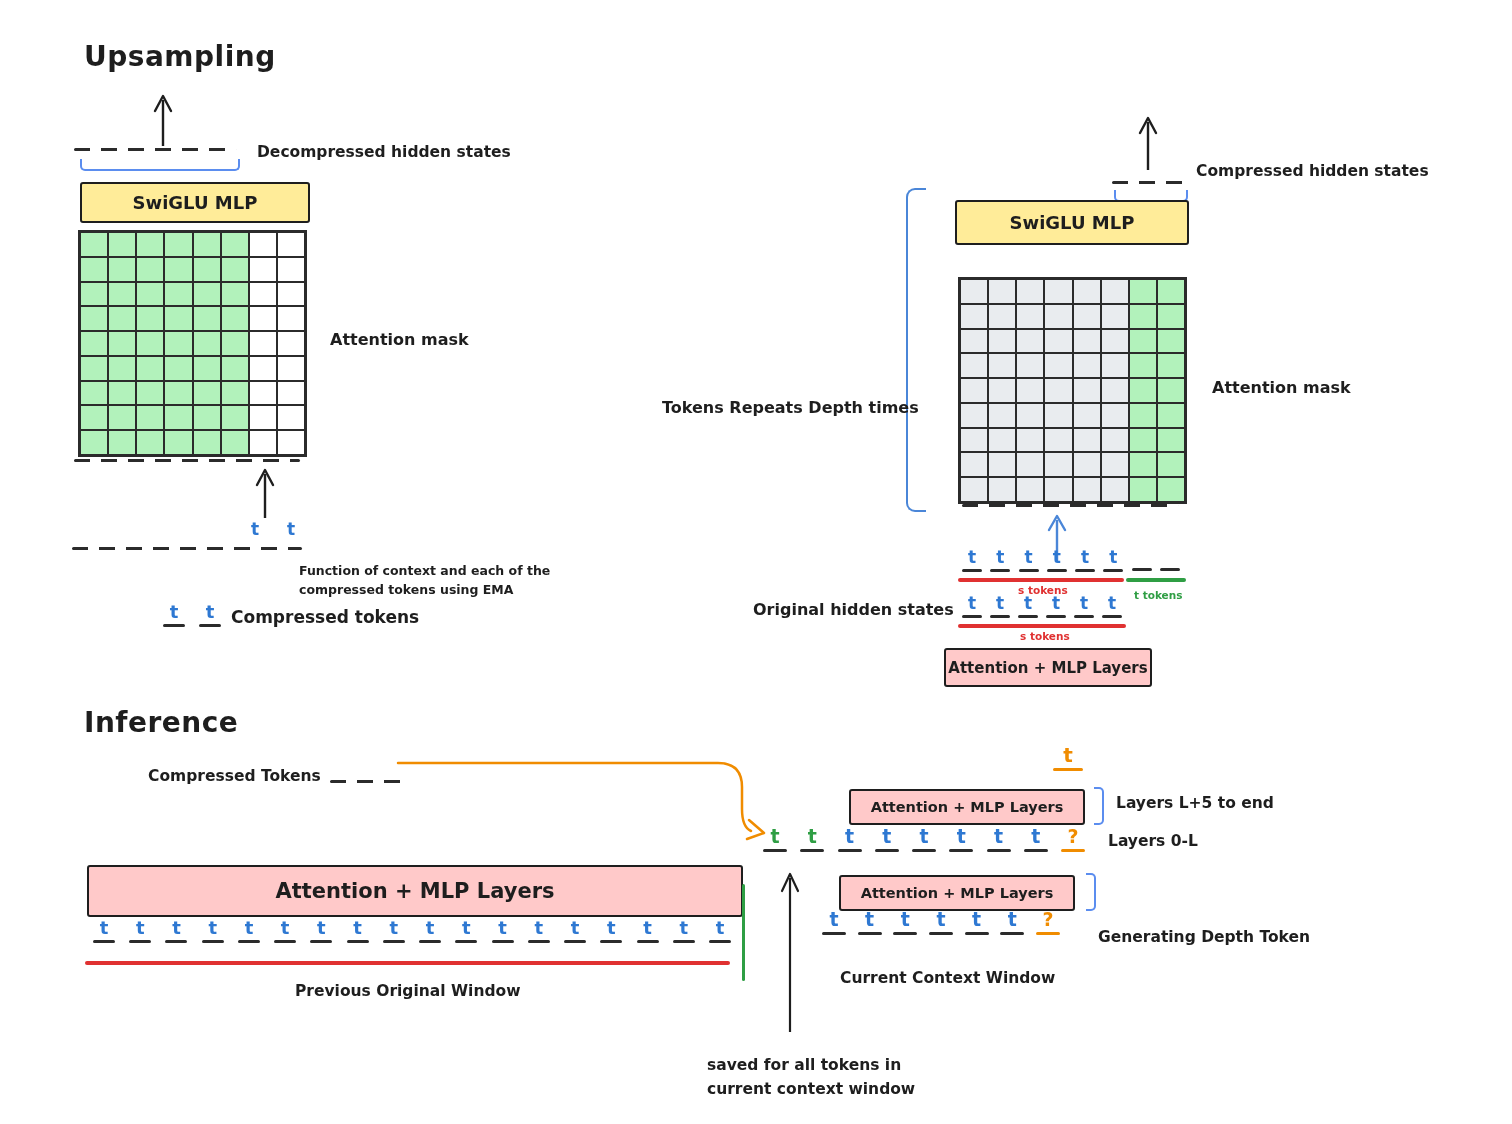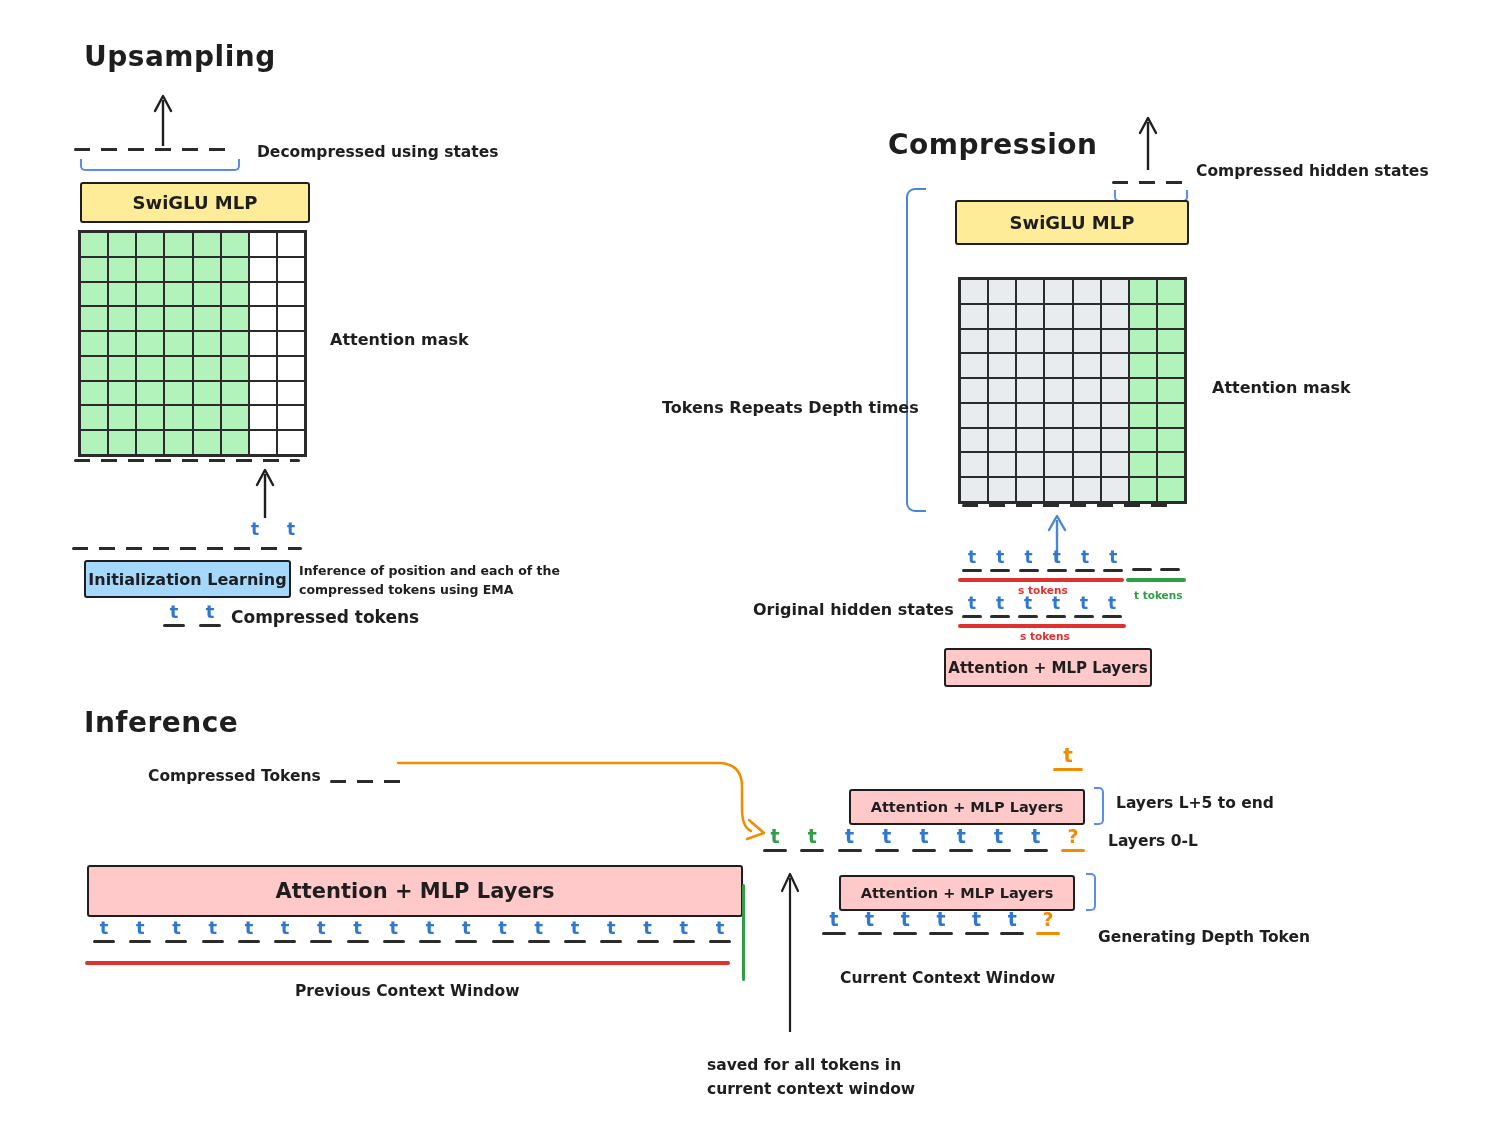--- a/index.html
+++ b/index.html
@@ -39,21 +39,21 @@
 
   <div class="h1 abs" style="left:84px;top:40px">Upsampling</div>
 
   <svg class="abs" style="left:150px;top:92px" width="26" height="56">
     <line x1="13" y1="54" x2="13" y2="8" stroke="#1e1e1e" stroke-width="2.4"></line>
     <polyline points="5,19 13,4 21,19" fill="none" stroke="#1e1e1e" stroke-width="2.4" stroke-linecap="round" stroke-linejoin="round"></polyline>
   </svg>
 
   <div class="dashes abs" style="left:74px;top:148px;width:162px"></div>
   <div class="cup abs" style="left:80px;top:159px;width:156px"></div>
-  <div class="lbl abs" style="left:257px;top:143px">Decompressed using states</div>
+  <div class="lbl abs" style="left:257px;top:143px">Decompressed hidden states</div>
 
   <div class="box abs" style="left:80px;top:182px;width:226px;height:37px;background:#ffec99;font-size:18px">SwiGLU MLP</div>
 
   <div class="mask-grid abs" style="left: 78px; top: 230px; width: 225px; height: 223px; grid-template-columns: repeat(8, 1fr); grid-template-rows: repeat(9, 1fr);">
       <div class="grid-cell" style="background: rgb(178, 242, 187);"></div>
       <div class="grid-cell" style="background: rgb(178, 242, 187);"></div>
       <div class="grid-cell" style="background: rgb(178, 242, 187);"></div>
       <div class="grid-cell" style="background: rgb(178, 242, 187);"></div>
       <div class="grid-cell" style="background: rgb(178, 242, 187);"></div>
       <div class="grid-cell" style="background: rgb(178, 242, 187);"></div>
@@ -136,37 +136,35 @@
   <div class="dashes abs" style="left:72px;top:547px;width:230px"></div>
   <div class="tok-row abs" style="left:250px;top:521px;width:46px;font-size:17px">
       <span class="token">
         <span class="letter">t</span>
       </span>
       <span class="token">
         <span class="letter">t</span>
       </span>
     </div>
 
-  <div class="box abs" style="left:84px;top:560px;width:203px;height:34px;background:#a5d8ff;font-size:16px">Initialization Learning</div>
-  <div class="sm abs" style="left:299px;top:563px">Inference of position and each of the</div>
+  <div class="sm abs" style="left:299px;top:563px">Function of context and each of the</div>
   <div class="sm abs" style="left:299px;top:582px">compressed tokens using EMA</div>
 
   <div class="tok-row abs" style="left:163px;top:603px;width:58px;font-size:18px">
       <span class="token">
         <span class="letter">t</span>
         <span class="u"></span>
       </span>
       <span class="token">
         <span class="letter">t</span>
         <span class="u"></span>
       </span>
     </div>
   <div class="lbl abs" style="left:231px;top:607px;font-size:17px">Compressed tokens</div>
 
-  <div class="h1 abs" style="left:888px;top:128px">Compression</div>
 
   <svg class="abs" style="left:1135px;top:114px" width="26" height="58">
     <line x1="13" y1="56" x2="13" y2="8" stroke="#1e1e1e" stroke-width="2.4"></line>
     <polyline points="5,19 13,4 21,19" fill="none" stroke="#1e1e1e" stroke-width="2.4" stroke-linecap="round" stroke-linejoin="round"></polyline>
   </svg>
   <div class="dashes abs" style="left:1112px;top:181px;width:74px"></div>
   <div class="cup abs" style="left:1114px;top:190px;width:70px"></div>
   <div class="lbl abs" style="left:1196px;top:162px">Compressed hidden states</div>
 
   <div class="box abs" style="left:955px;top:200px;width:230px;height:41px;background:#ffec99;font-size:18px">SwiGLU MLP</div>
@@ -408,21 +406,21 @@
       <span class="token">
         <span class="letter">t</span>
         <span class="u"></span>
       </span>
       <span class="token">
         <span class="letter">t</span>
         <span class="u"></span>
       </span>
     </div>
   <div class="redline abs" style="left:85px;top:961px;width:645px"></div>
-  <div class="lbl abs" style="left:295px;top:982px">Previous Context Window</div>
+  <div class="lbl abs" style="left:295px;top:982px">Previous Original Window</div>
 
   <div class="vline-green abs" style="left:742px;top:884px;height:97px"></div>
 
   <svg class="abs" style="left:777px;top:868px" width="26" height="166">
     <line x1="13" y1="164" x2="13" y2="10" stroke="#1e1e1e" stroke-width="2.2"></line>
     <polyline points="5,23 13,6 21,23" fill="none" stroke="#1e1e1e" stroke-width="2.2" stroke-linecap="round" stroke-linejoin="round"></polyline>
   </svg>
   <div class="lbl abs" style="left:707px;top:1056px">saved for all tokens in</div>
   <div class="lbl abs" style="left:707px;top:1080px">current context window</div>
 

